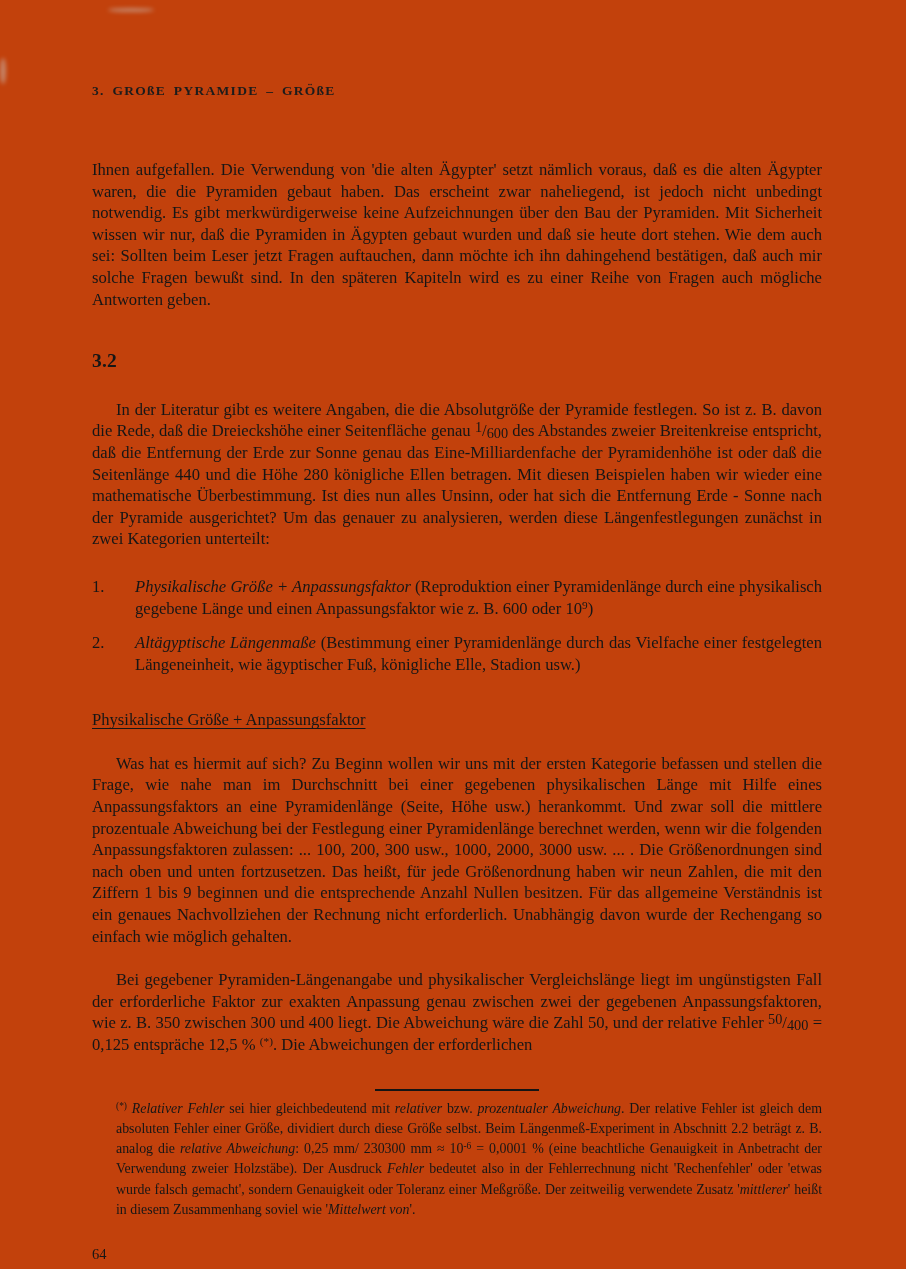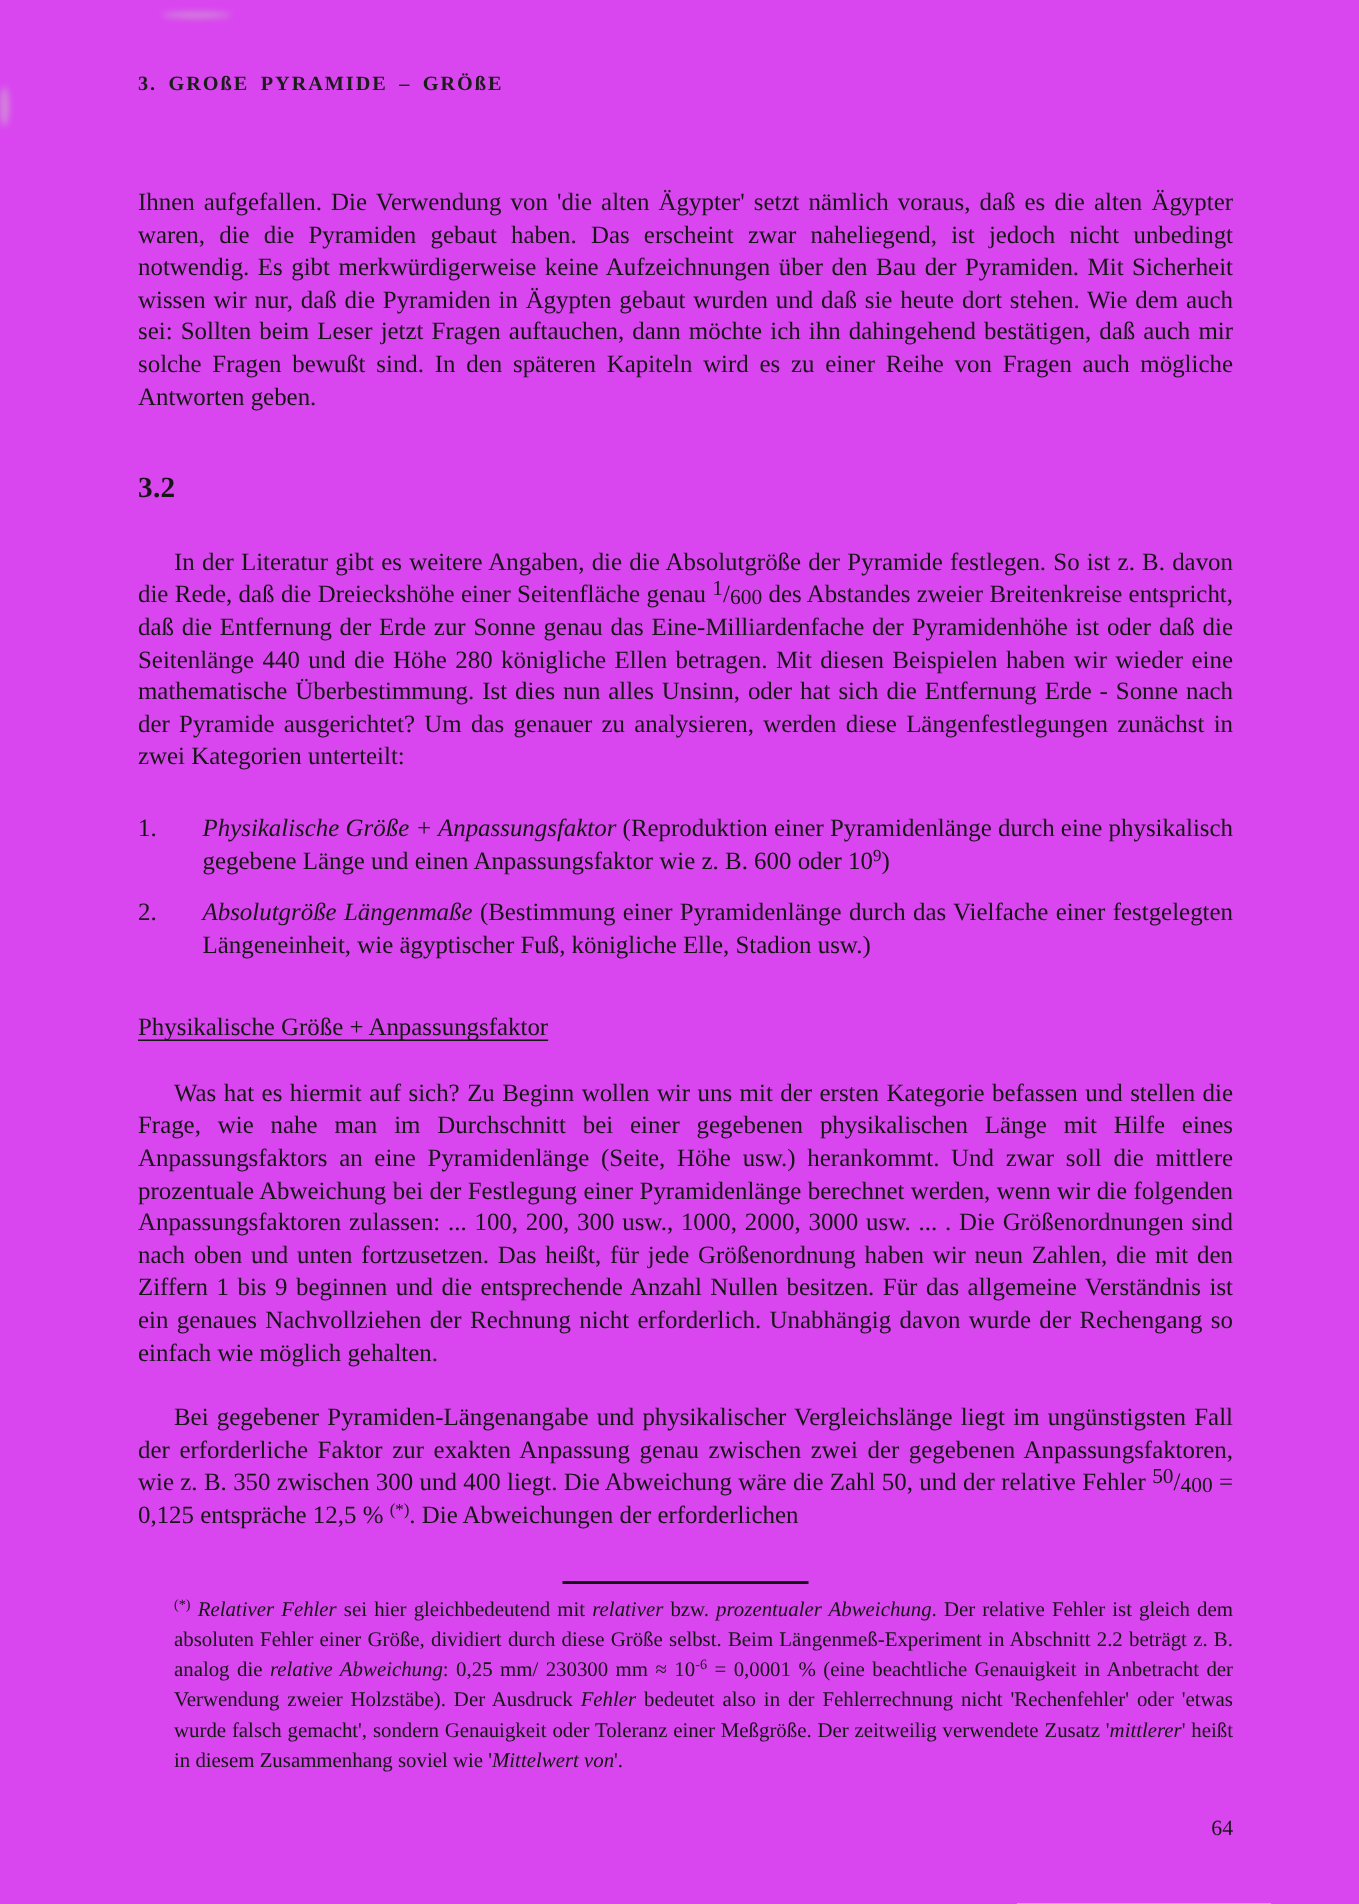--- a/index.html
+++ b/index.html
@@ -1,18 +1,18 @@
 <!DOCTYPE html>
 <html><head>
 <meta charset="utf-8">
 <style>
   html,body{margin:0;padding:0;background:#e8e8e6;}
   .page{
-    width:906px;height:1269px;background:#d946ef;position:relative;
-    box-sizing:border-box;padding:48px 84px 0 92px;overflow:hidden;
+    width:906px;height:1269px;background:#c2410c;position:relative;
+    box-sizing:border-box;padding:83px 84px 0 92px;overflow:hidden;
     font-family:"Liberation Serif", serif;color:#161616;
   }
   .running-header{
     font-size:13.5px;letter-spacing:1.3px;word-spacing:3px;font-weight:bold;
     color:#1c1c1c;
   }
   .body-copy{font-size:16.6px;line-height:21.6px;text-align:justify;}
   .para{margin:0;}
   .para.indent{text-indent:24px;}
   .p1{margin-top:60px;}
@@ -27,21 +27,21 @@
   .subheading{
     margin-top:34px;font-size:16.6px;
     text-decoration:underline;text-underline-offset:3px;
   }
   .p3{margin-top:22px;}
   .p4{margin-top:22px;}
   .fn-rule{margin-top:33px;width:164px;border:0;border-top:2px solid #141414;height:0;}
   .footnote{
     margin-top:8px;font-size:13.9px;line-height:20.3px;text-align:justify;margin-left:24px;
   }
-  .page-number{margin-top:26px;font-size:14.5px;text-align:right;}
+  .page-number{margin-top:26px;font-size:14.5px;}
   
   .sup{font-size:0.68em;vertical-align:0.45em;line-height:0;}
   .fu{font-size:0.86em;vertical-align:0.3em;line-height:0;}
   .fl{font-size:0.86em;vertical-align:-0.12em;line-height:0;}
   .it{font-style:italic;}
   
   .smudge{position:absolute;background:#c9c9c5;border-radius:50%;opacity:0.5;}
   .smudge.a{left:108px;top:8px;width:46px;height:4px;filter:blur(2px);}
   .smudge.b{left:0;top:58px;width:6px;height:26px;filter:blur(2px);}
 </style>
@@ -64,21 +64,21 @@
 
     <p class="para indent"><span>In der Literatur gibt es weitere Angaben, die die Absolutgröße der Pyramide festlegen. So ist z. B. davon die Rede, daß die Dreieckshöhe einer Seitenfläche genau </span><span class="fu">1</span><span>/</span><span class="fl">600</span><span> des Abstandes zweier Breitenkreise entspricht, daß die Entfernung der Erde zur Sonne genau das Eine-Milliardenfache der Pyramidenhöhe ist oder daß die Seitenlänge 440 und die Höhe 280 königliche Ellen betragen. Mit diesen Beispielen haben wir wieder eine mathematische Überbestimmung. Ist dies nun alles Unsinn, oder hat sich die Entfernung Erde - Sonne nach der Pyramide ausgerichtet? Um das genauer zu analysieren, werden diese Längenfestlegungen zunächst in zwei Kategorien unterteilt:</span></p>
 
     <div class="list">
       <div class="list-item">
         <span class="list-num">1.</span>
         <span class="list-body"><span class="it">Physikalische Größe + Anpassungsfaktor</span><span>  (Reproduktion einer Pyramidenlänge durch eine physikalisch gegebene Länge und einen Anpassungsfaktor wie z. B. 600 oder 10</span><span class="sup">9</span><span>)</span></span>
       </div>
       <div class="list-item">
         <span class="list-num">2.</span>
-        <span class="list-body"><span class="it">Absolutgröße Längenmaße</span><span>  (Bestimmung einer Pyramidenlänge durch das Vielfache einer festgelegten Längeneinheit, wie ägyptischer Fuß, königliche Elle, Stadion usw.)</span></span>
+        <span class="list-body"><span class="it">Altägyptische Längenmaße</span><span>  (Bestimmung einer Pyramidenlänge durch das Vielfache einer festgelegten Längeneinheit, wie ägyptischer Fuß, königliche Elle, Stadion usw.)</span></span>
       </div>
     </div>
 
     <div class="subheading">Physikalische Größe + Anpassungsfaktor</div>
 
     <p class="para indent p3"><span>Was hat es hiermit auf sich? Zu Beginn wollen wir uns mit der ersten Kategorie befassen und stellen die Frage, wie nahe man im Durchschnitt bei einer gegebenen physikalischen Länge mit Hilfe eines Anpassungsfaktors an eine Pyramidenlänge (Seite, Höhe usw.) herankommt. Und zwar soll die mittlere prozentuale Abweichung bei der Festlegung einer Pyramidenlänge berechnet werden, wenn wir die folgenden Anpassungsfaktoren zulassen: ... 100, 200, 300 usw., 1000, 2000, 3000 usw. ... . Die Größenordnungen sind nach oben und unten fortzusetzen. Das heißt, für jede Größenordnung haben wir neun Zahlen, die mit den Ziffern 1 bis 9 beginnen und die entsprechende Anzahl Nullen besitzen. Für das allgemeine Verständnis ist ein genaues Nachvollziehen der Rechnung nicht erforderlich. Unabhängig davon wurde der Rechengang so einfach wie möglich gehalten.</span></p>
 
     <p class="para indent p4"><span>Bei gegebener Pyramiden-Längenangabe und physikalischer Vergleichslänge liegt im ungünstigsten Fall der erforderliche Faktor zur exakten Anpassung genau zwischen zwei der gegebenen Anpassungsfaktoren, wie z. B. 350 zwischen 300 und 400 liegt. Die Abweichung wäre die Zahl 50, und der relative Fehler </span><span class="fu">50</span><span>/</span><span class="fl">400</span><span> = 0,125 entspräche 12,5 % </span><span class="sup">(*)</span><span>. Die Abweichungen der erforderlichen</span></p>
   </div>
 

